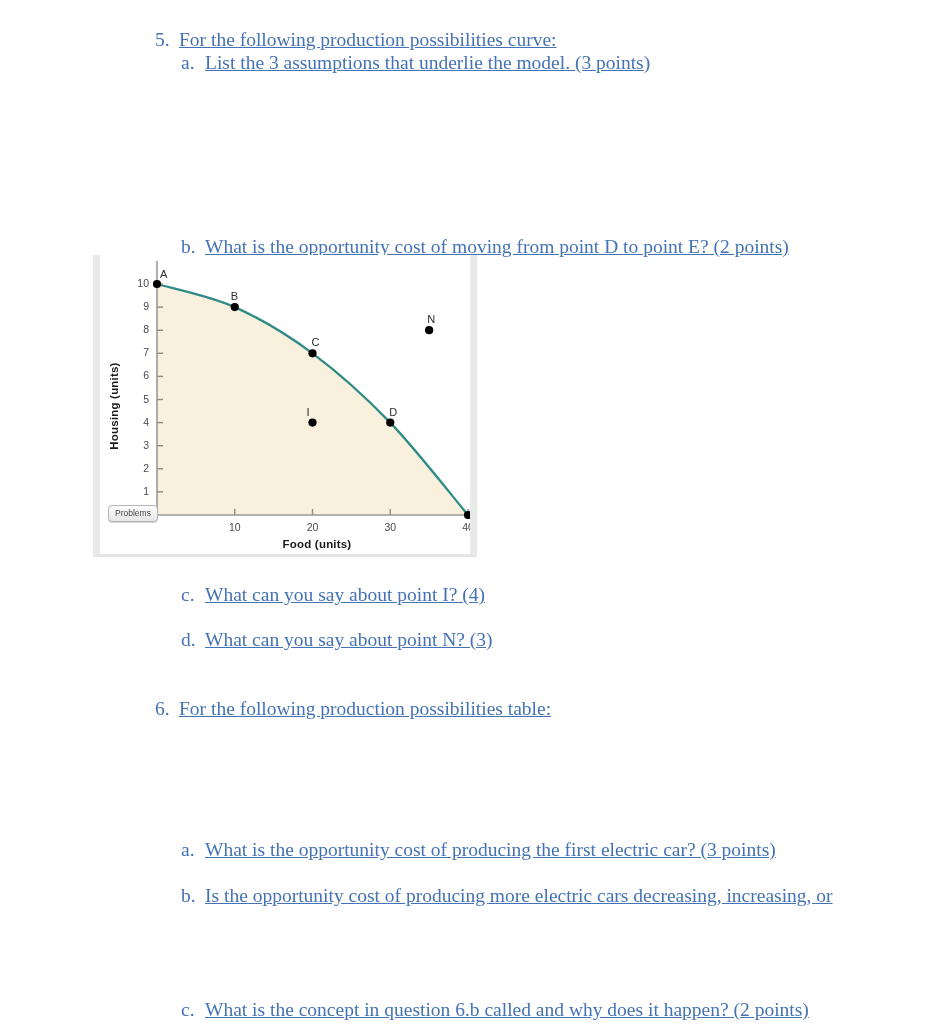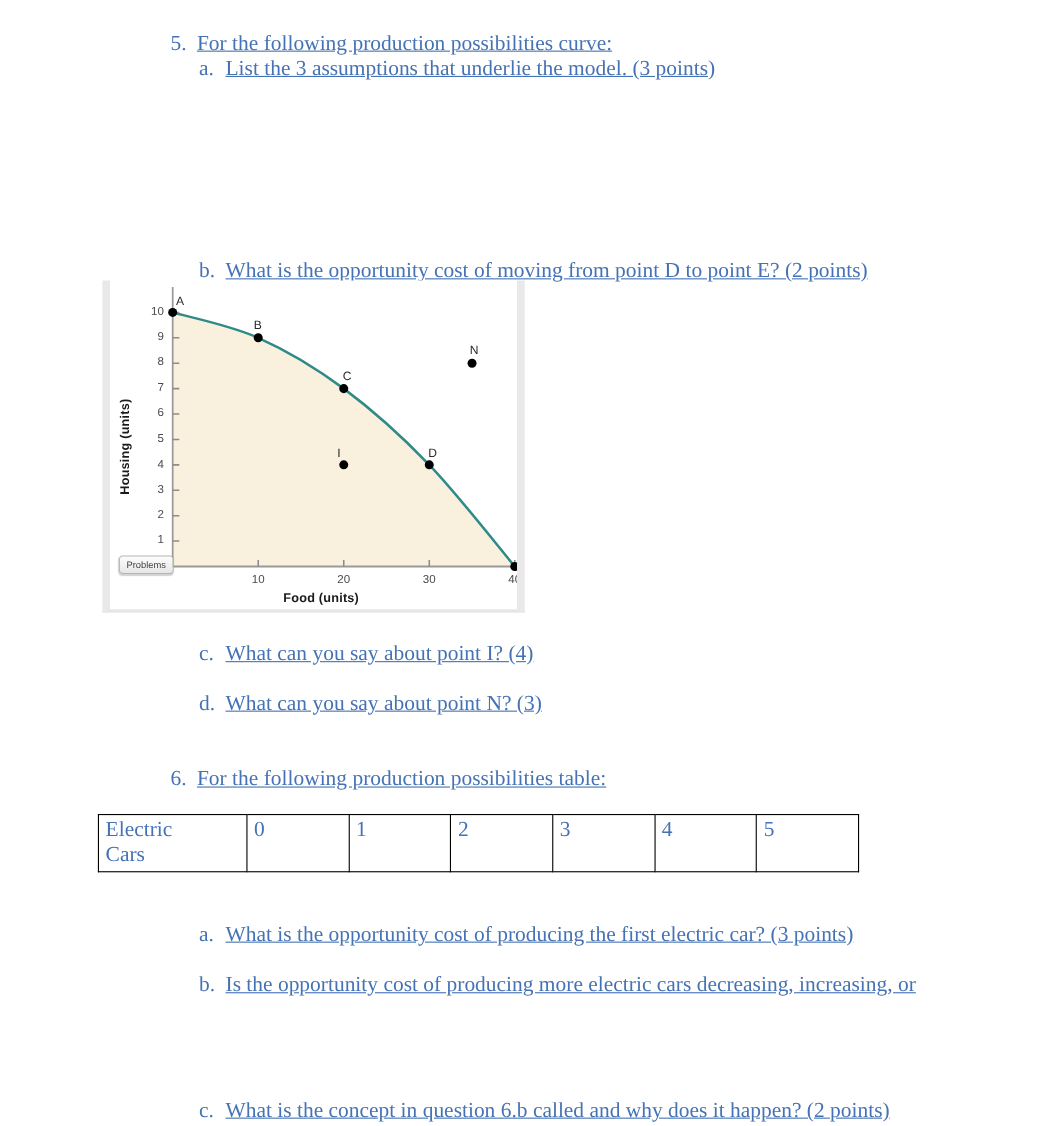--- a/index.html
+++ b/index.html
@@ -66,20 +66,21 @@
     font-weight: bold;
     font-size: 11.5px;
     color: #1a1a1a;
     letter-spacing: 0.2px;
   }
   #x-axis-title {
     left: 0;
     width: 384px;
     top: 283px;
     text-align: center;
+    padding-left: 25px;
   }
   #y-axis-title {
     left: -41px;
     top: 145px;
     width: 110px;
     text-align: center;
     transform: rotate(-90deg);
   }
   .tick-label {
     position: absolute;
@@ -234,29 +235,20 @@
     <span class="body">What can you say about point N? (3)</span>
   </div>
 
   <div class="q-row" style="left:155px; top:697px; width:700px;">
     <span class="marker" style="width:24px;">6.</span>
     <span class="body">For the following production possibilities table:</span>
   </div>
 
   <table id="pp-table">
     <tbody id="pp-table-body">
-        <tr class="row-cars">
-          <td class="label-cell">Electric<br>Cars</td>
-          <td>0</td>
-          <td>1</td>
-          <td>2</td>
-          <td>3</td>
-          <td>4</td>
-          <td>5</td>
-        </tr>
       </tbody>
   </table>
 
   <div class="q-row" style="left:181px; top:838px; width:760px;">
     <span class="marker" style="width:24px;">a.</span>
     <span class="body">What is the opportunity cost of producing the first electric car? (3 points)</span>
   </div>
 
   <div class="q-row" style="left:181px; top:884px; width:770px;">
     <span class="marker" style="width:24px;">b.</span>

